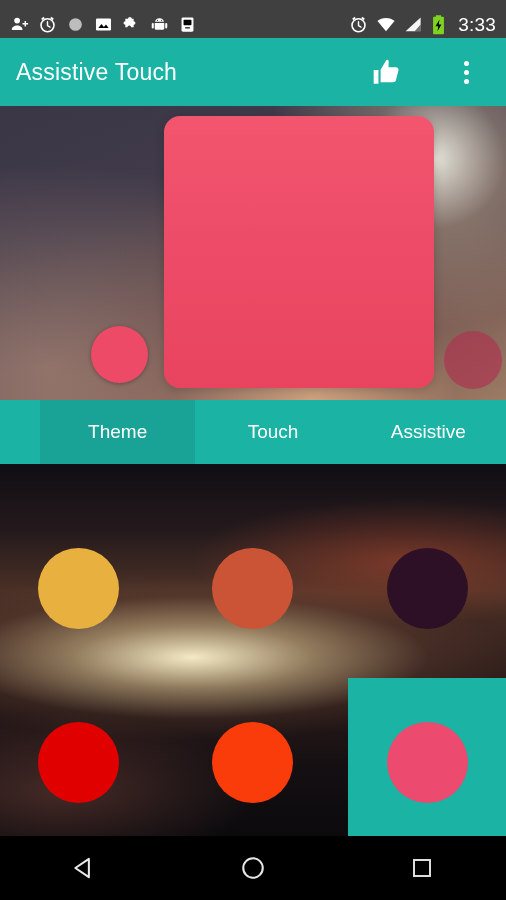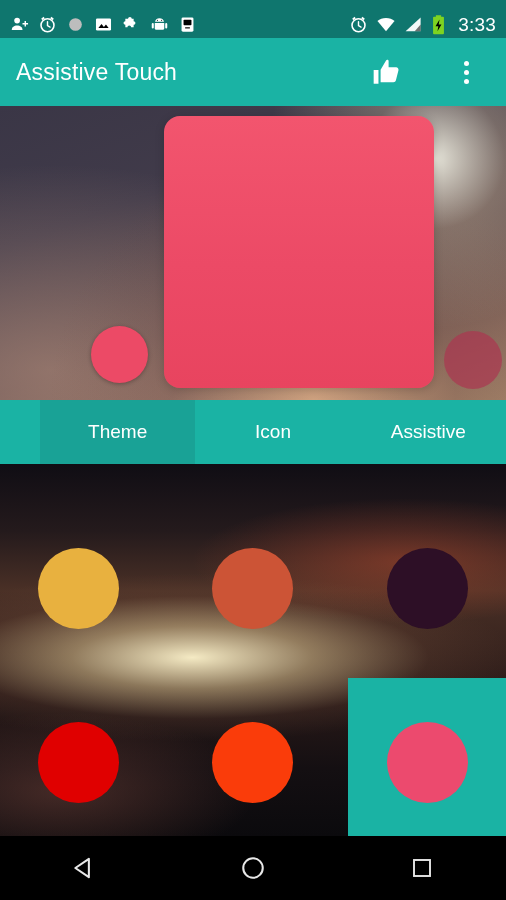--- a/index.html
+++ b/index.html
@@ -17,21 +17,21 @@
     overflow: hidden;
     background: #000;
   }
 
   
   .status-bar {
     position: absolute;
     top: 0; left: 0;
     width: 506px;
     height: 49px;
-    background: #0f766e;
+    background: #404040;
     display: flex;
     align-items: center;
     padding: 0 10px;
     box-sizing: border-box;
     gap: 20px;
   }
   .status-left {
     display: flex;
     align-items: center;
     gap: 9px;
@@ -281,21 +281,21 @@
     <div class="preview-square"></div>
     <div class="preview-dot-left"></div>
     <div class="preview-dot-right"></div>
   </div>
 
   <div class="tabs">
     <div class="tab selected">
       <span>Theme</span>
     </div>
     <div class="tab">
-      <span>Icon</span>
+      <span>Touch</span>
     </div>
     <div class="tab">
       <span>Assistive</span>
     </div>
   </div>
 
   <div class="grid-area">
     <div class="swatch" style="left:38px; top:84px; width:81px; height:81px; background:#e8b13f;"></div>
     <div class="swatch" style="left:212px; top:84px; width:81px; height:81px; background:#cc5436;"></div>
     <div class="swatch" style="left:387px; top:84px; width:81px; height:81px; background:#2d0f26;"></div>

